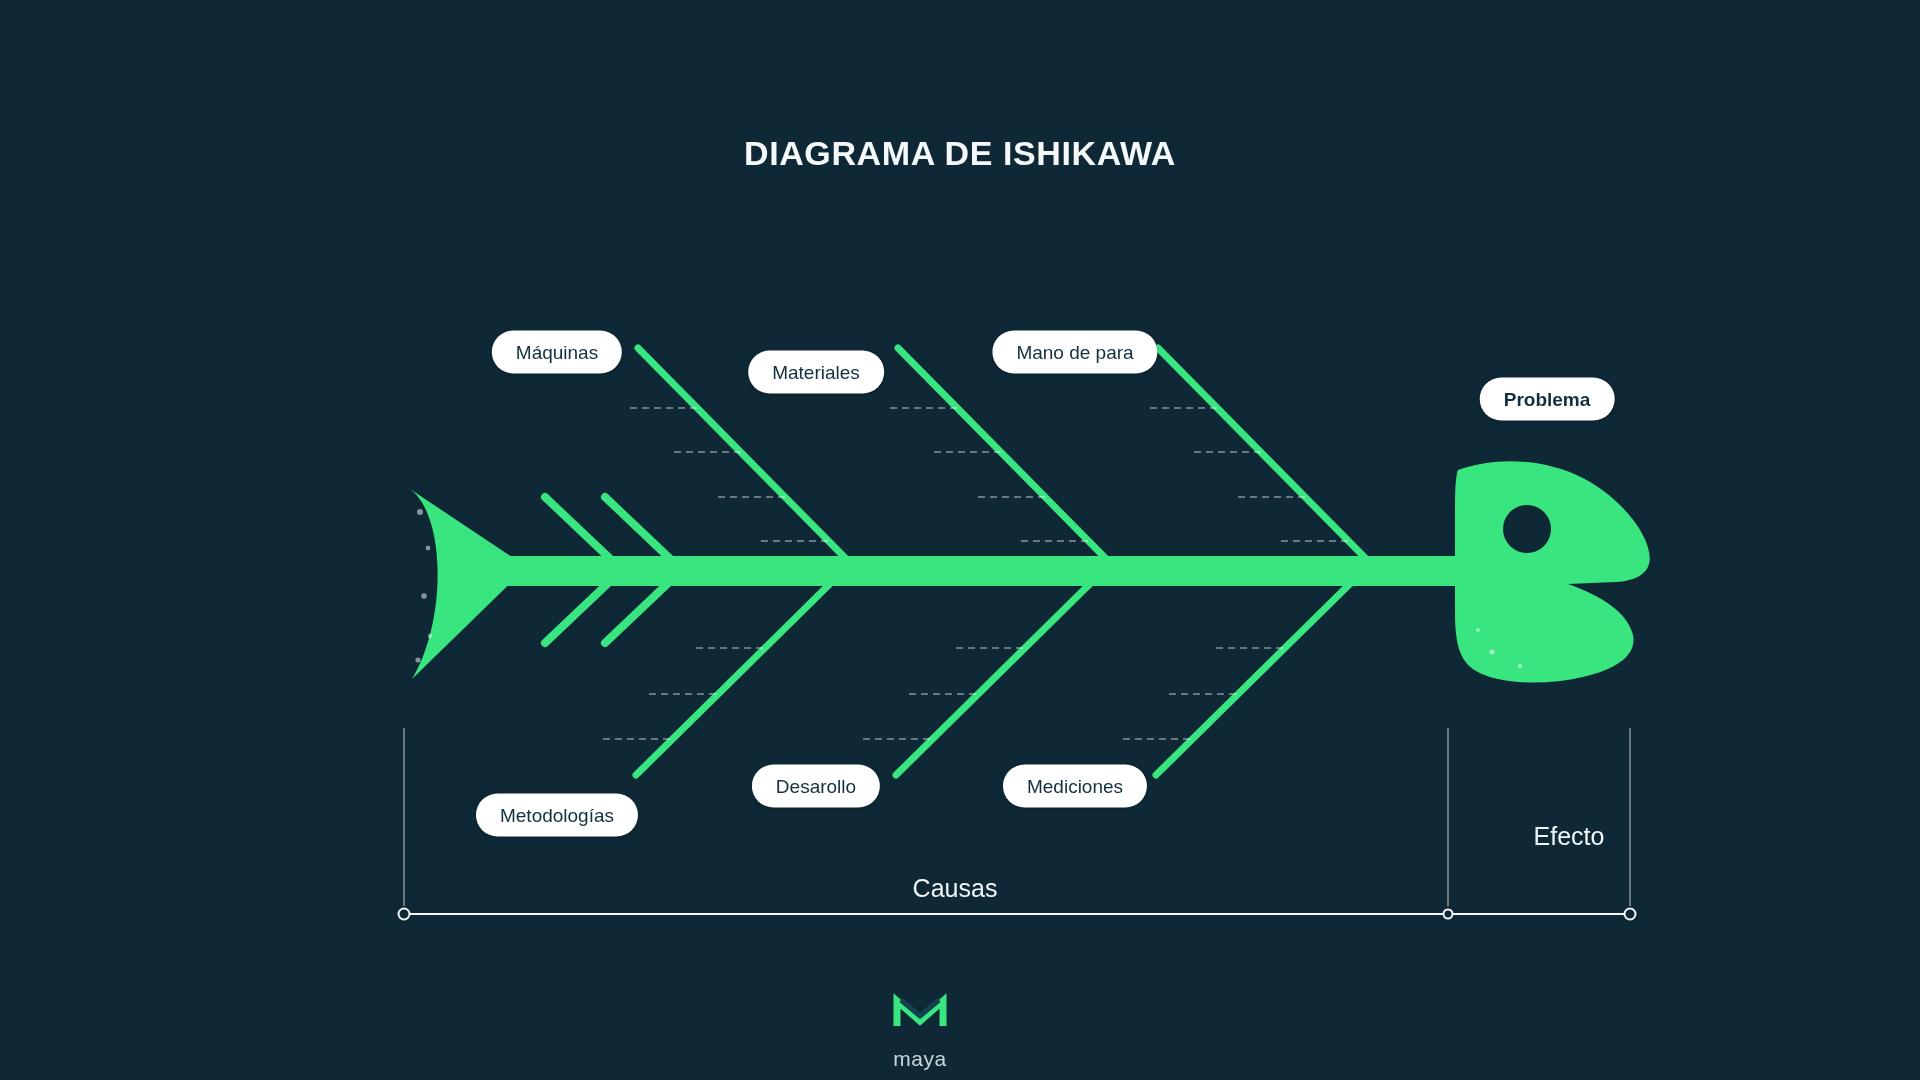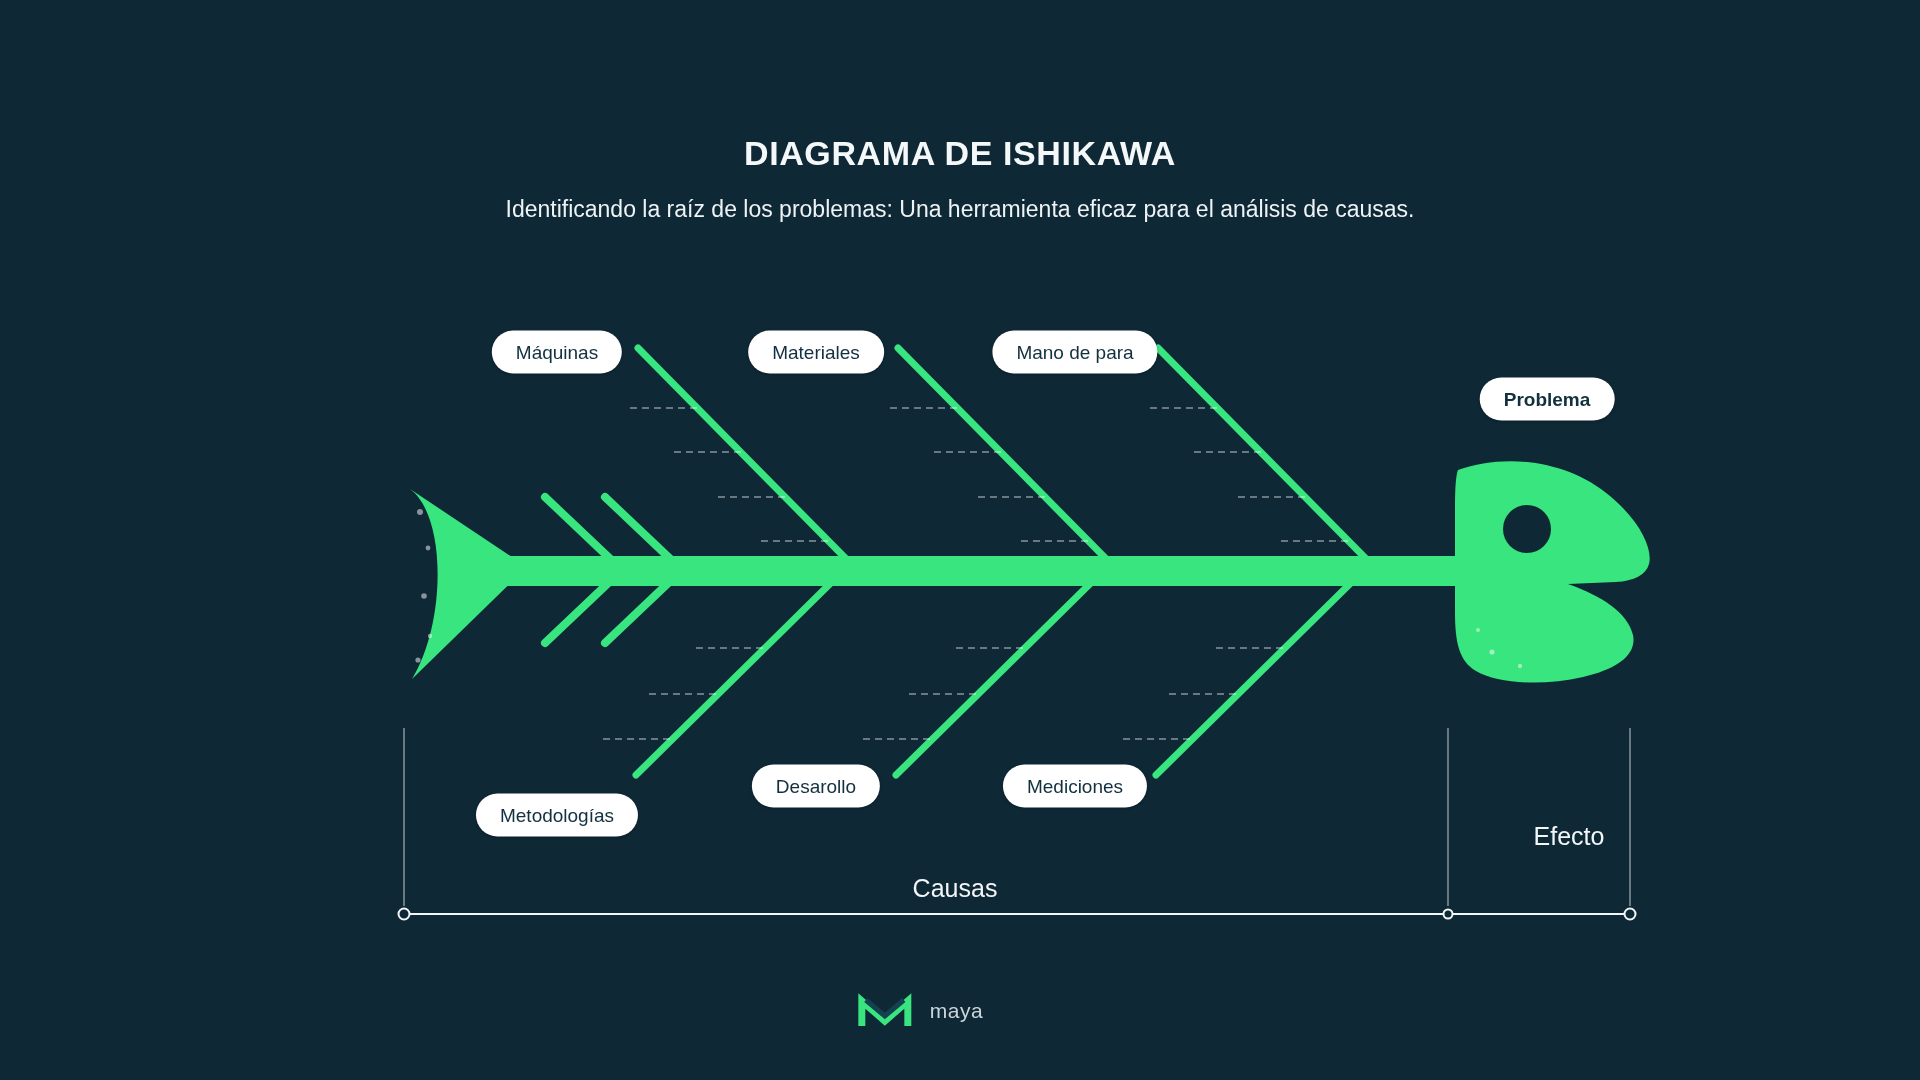--- a/index.html
+++ b/index.html
@@ -34,21 +34,21 @@
     box-shadow:0 1px 3px rgba(0,0,0,.25);
   }
 
   .range-label{
     position:absolute;transform:translateX(-50%);
     font-size:25px;font-weight:400;color:#f2f6f7;margin-left:30px;
   }
 
   .logo{
     position:absolute;left:920px;top:992px;transform:translateX(-50%);
-    display:flex;flex-direction:row;align-items:center;gap:17px;
+    display:flex;flex-direction:column;align-items:center;gap:17px;
   }
   .logo-text{font-size:21px;font-weight:500;color:#ccd6da;letter-spacing:.5px;}
 
   
   .fish{fill:var(--accent);}
   .eye{fill:var(--bg);}
   .spine{fill:var(--accent);}
   .bone{stroke:var(--accent);stroke-width:7;stroke-linecap:round;}
   .rib{stroke:var(--accent);stroke-width:8;fill:none;stroke-linecap:round;stroke-linejoin:round;}
   .tick{stroke:rgba(255,255,255,.5);stroke-width:1.6;stroke-dasharray:7 5;}
@@ -132,24 +132,23 @@
     <line class="bracket-v" x1="404" y1="728" x2="404" y2="906"></line>
     <line class="bracket-v" x1="1448" y1="728" x2="1448" y2="906"></line>
     <line class="bracket-v" x1="1630" y1="728" x2="1630" y2="906"></line>
     <line class="bracket" x1="410" y1="914" x2="1624" y2="914"></line>
     <circle class="endpoint" cx="404" cy="914" r="5.5"></circle>
     <circle class="endpoint" cx="1448" cy="914" r="4.5"></circle>
     <circle class="endpoint" cx="1630" cy="914" r="5.5"></circle>
   </svg>
 
   <h1 class="page-title">DIAGRAMA DE ISHIKAWA</h1>
-  <p class="page-subtitle">Identificando la raíz de los problemas: Una herramienta eficaz para el análisis de causas.</p>
 
   <div class="pill" style="left:557px;top:352px;text-align:right;">Máquinas</div>
-  <div class="pill" style="left:816px;top:352px;">Materiales</div>
+  <div class="pill" style="left:816px;top:372px;">Materiales</div>
   <div class="pill" style="left:1075px;top:352px;">Mano de para</div>
 
   <div class="pill" style="left:1547px;top:399px;font-weight:bold;">Problema</div>
 
   <div class="pill" style="left:557px;top:786px;margin-top:29px;">Metodologías</div>
   <div class="pill" style="left:816px;top:786px;">Desarollo</div>
   <div class="pill" style="left:1075px;top:786px;">Mediciones</div>
 
   <div class="range-label" style="left:925px;top:874px;">Causas</div>
   <div class="range-label" style="left:1539px;top:822px;">Efecto</div>

